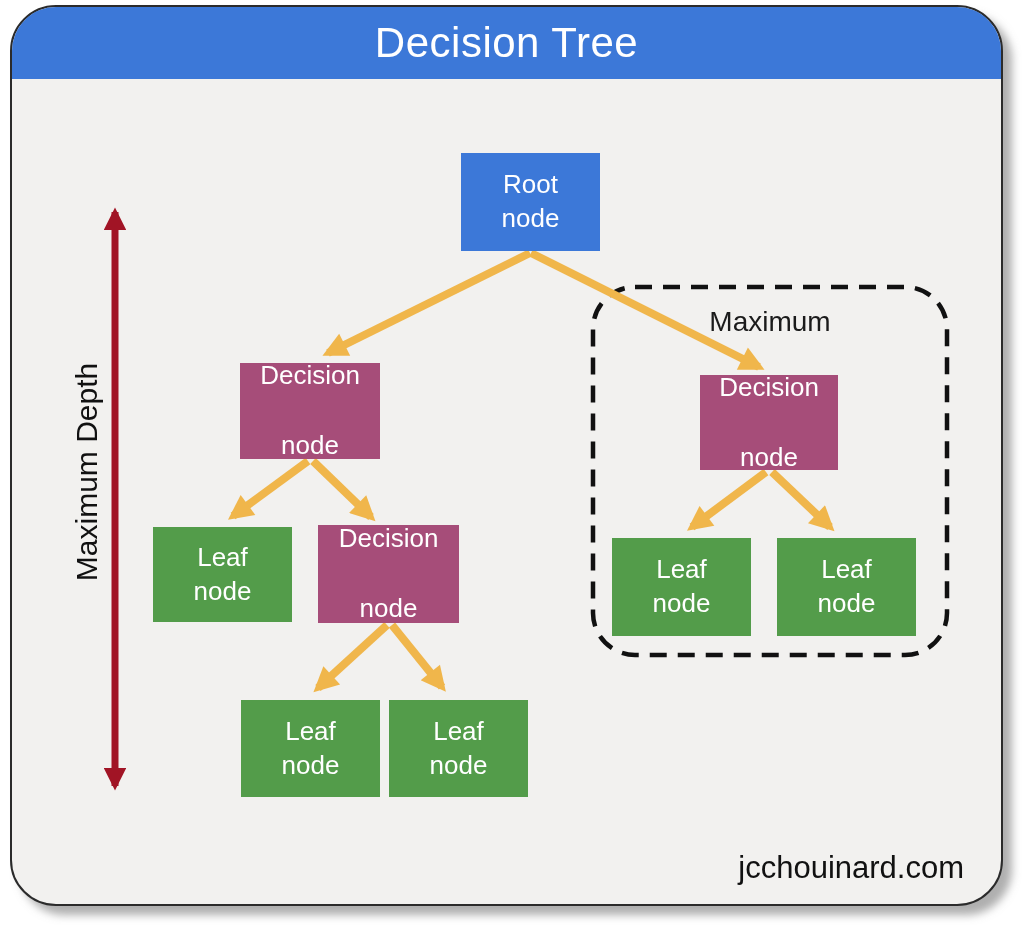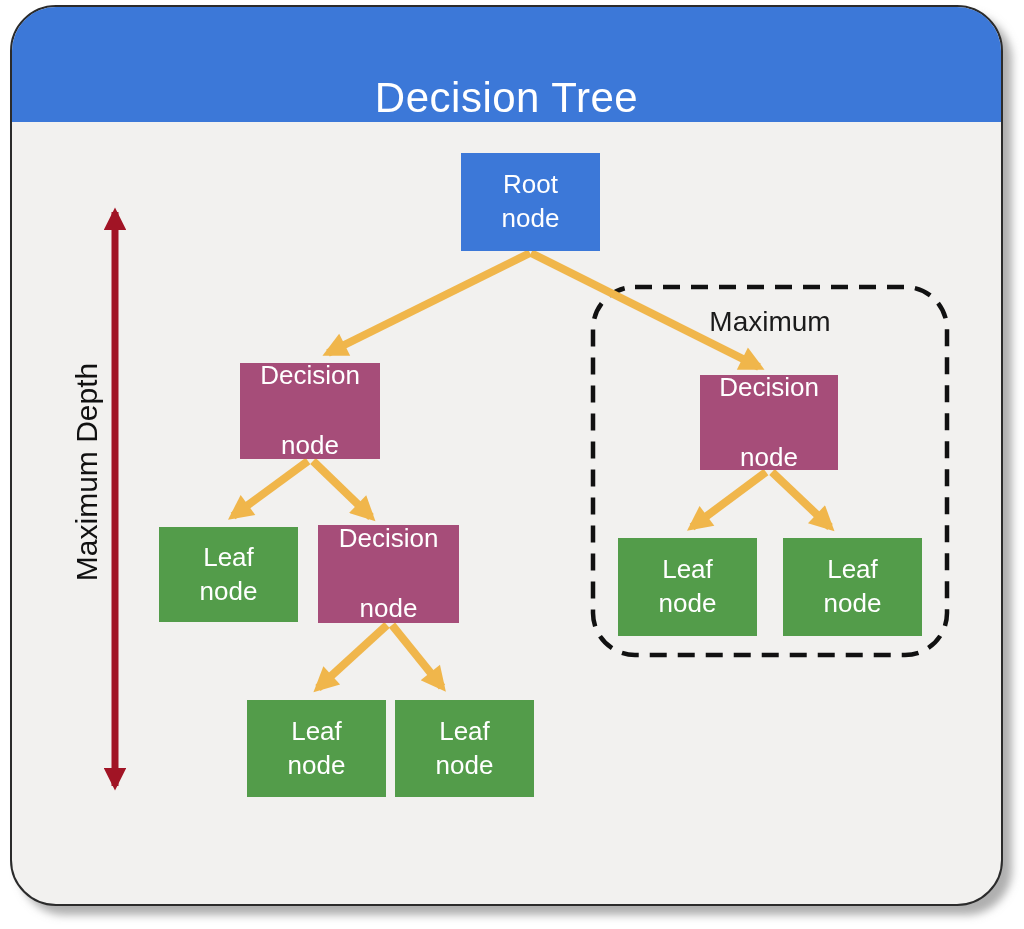--- a/index.html
+++ b/index.html
@@ -13,34 +13,34 @@
   }
   .stage{position:absolute;left:0;top:0;width:1024px;height:929px;}
   .card{
     position:absolute;left:10px;top:5px;width:993px;height:901px;
     background:var(--cardbg);
     border:2px solid #2b2b2b;border-radius:46px;
     box-shadow:9px 9px 9px rgba(110,110,110,0.55);
     overflow:hidden;
   }
   .header{
-    position:absolute;left:0;top:0;width:100%;height:115px;
+    position:absolute;left:0;top:0;width:100%;height:72px;
     background:var(--blue);
-    display:flex;align-items:flex-end;justify-content:center;
+    display:flex;align-items:center;justify-content:center;
   }
   .title{color:#ffffff;font-size:42px;letter-spacing:0.5px;}
   .overlay{position:absolute;left:0;top:0;width:1024px;height:929px;pointer-events:none;}
   .node{
     position:absolute;color:#ffffff;font-size:26px;line-height:1.3;
     display:flex;flex-direction:column;align-items:center;justify-content:center;
     text-align:center;
   }
   .node-blue{background:var(--blue);}
   .node-plum{background:var(--plum);gap:36px;}
-  .node-green{background:var(--green);margin-left:6px;}
+  .node-green{background:var(--green);}
   .branch-label{
     position:absolute;left:700px;top:306px;width:140px;text-align:center;
     font-size:28px;color:var(--ink);
   }
   .depth-label{
     position:absolute;left:-29px;top:456px;width:230px;height:32px;
     text-align:center;font-size:30px;color:#111;
     transform:rotate(-90deg);
   }
   .watermark{
@@ -125,13 +125,14 @@
   <div class="node node-green" style="left:612px;top:538px;width:139px;height:98px;">
     <span>Leaf</span>
     <span>node</span>
   </div>
 
   <div class="node node-green" style="left:777px;top:538px;width:139px;height:98px;">
     <span>Leaf</span>
     <span>node</span>
   </div>
 
+  <div class="watermark">jcchouinard.com</div>
 </div>
 
 </body></html>

